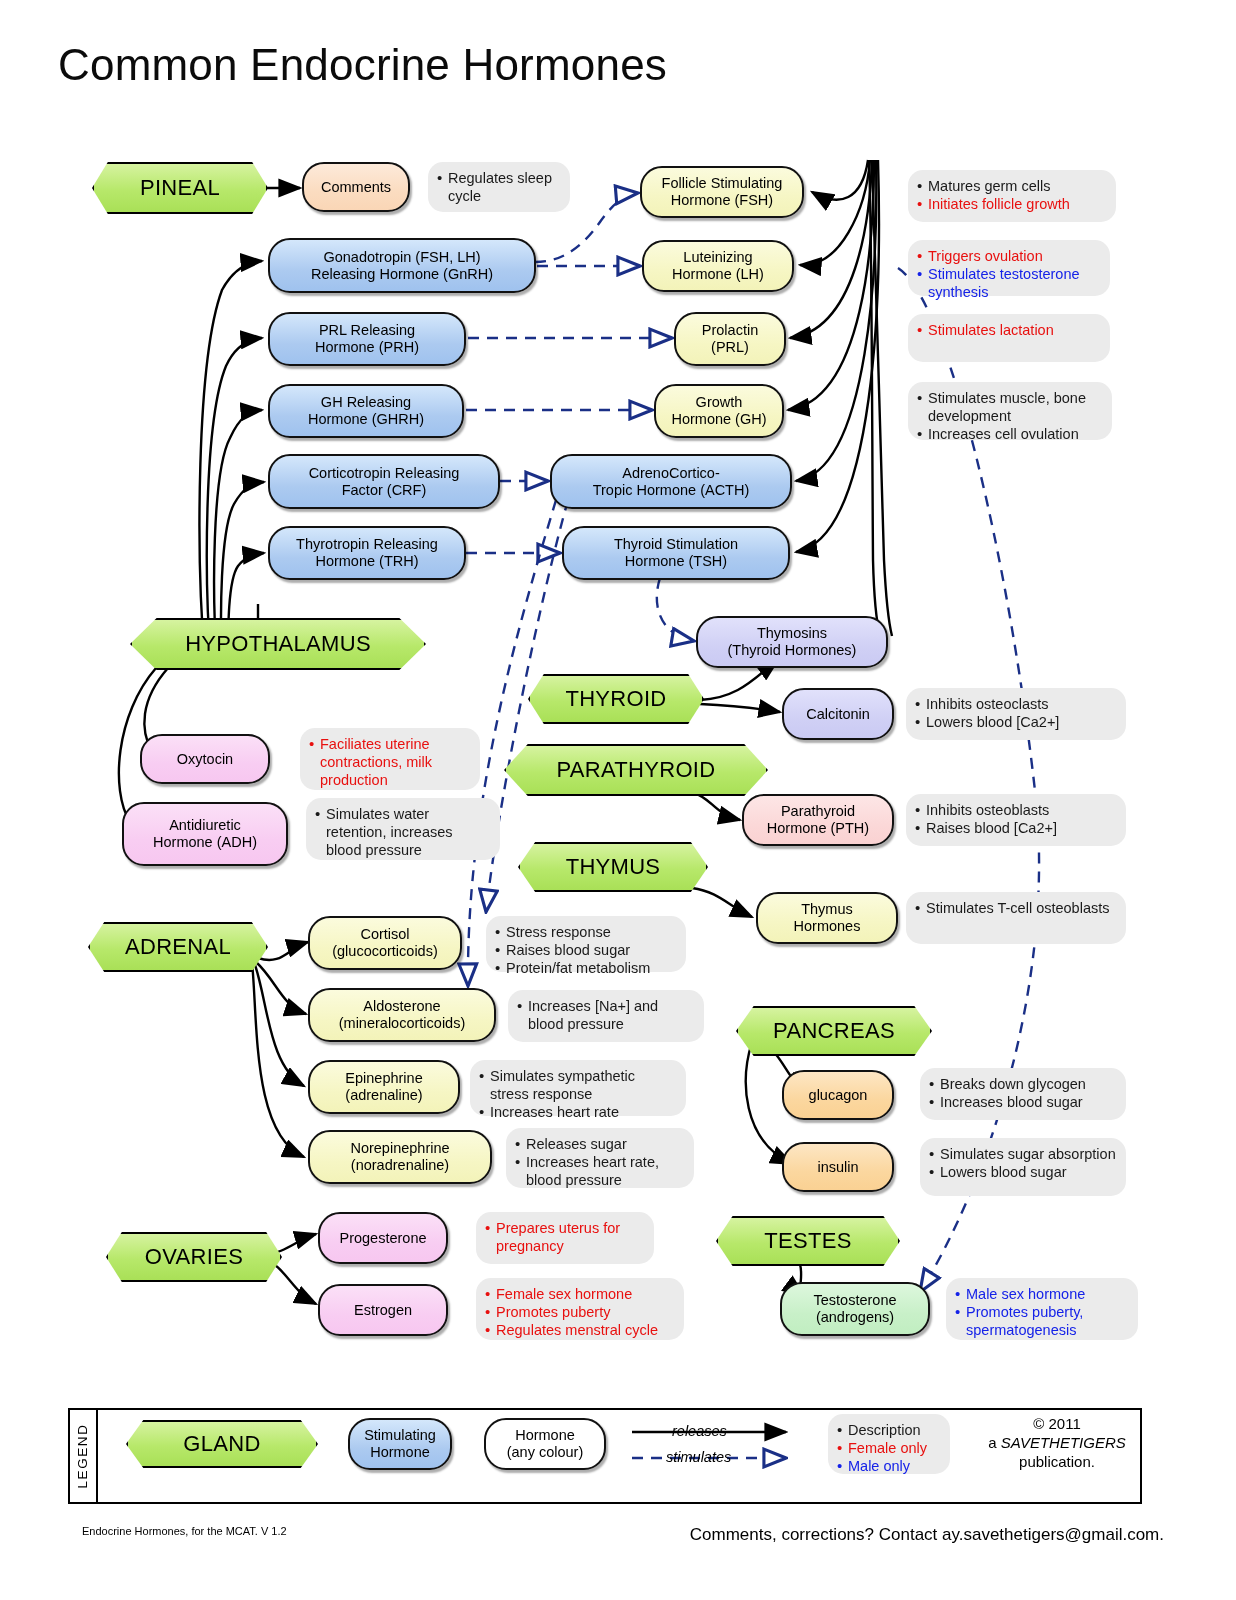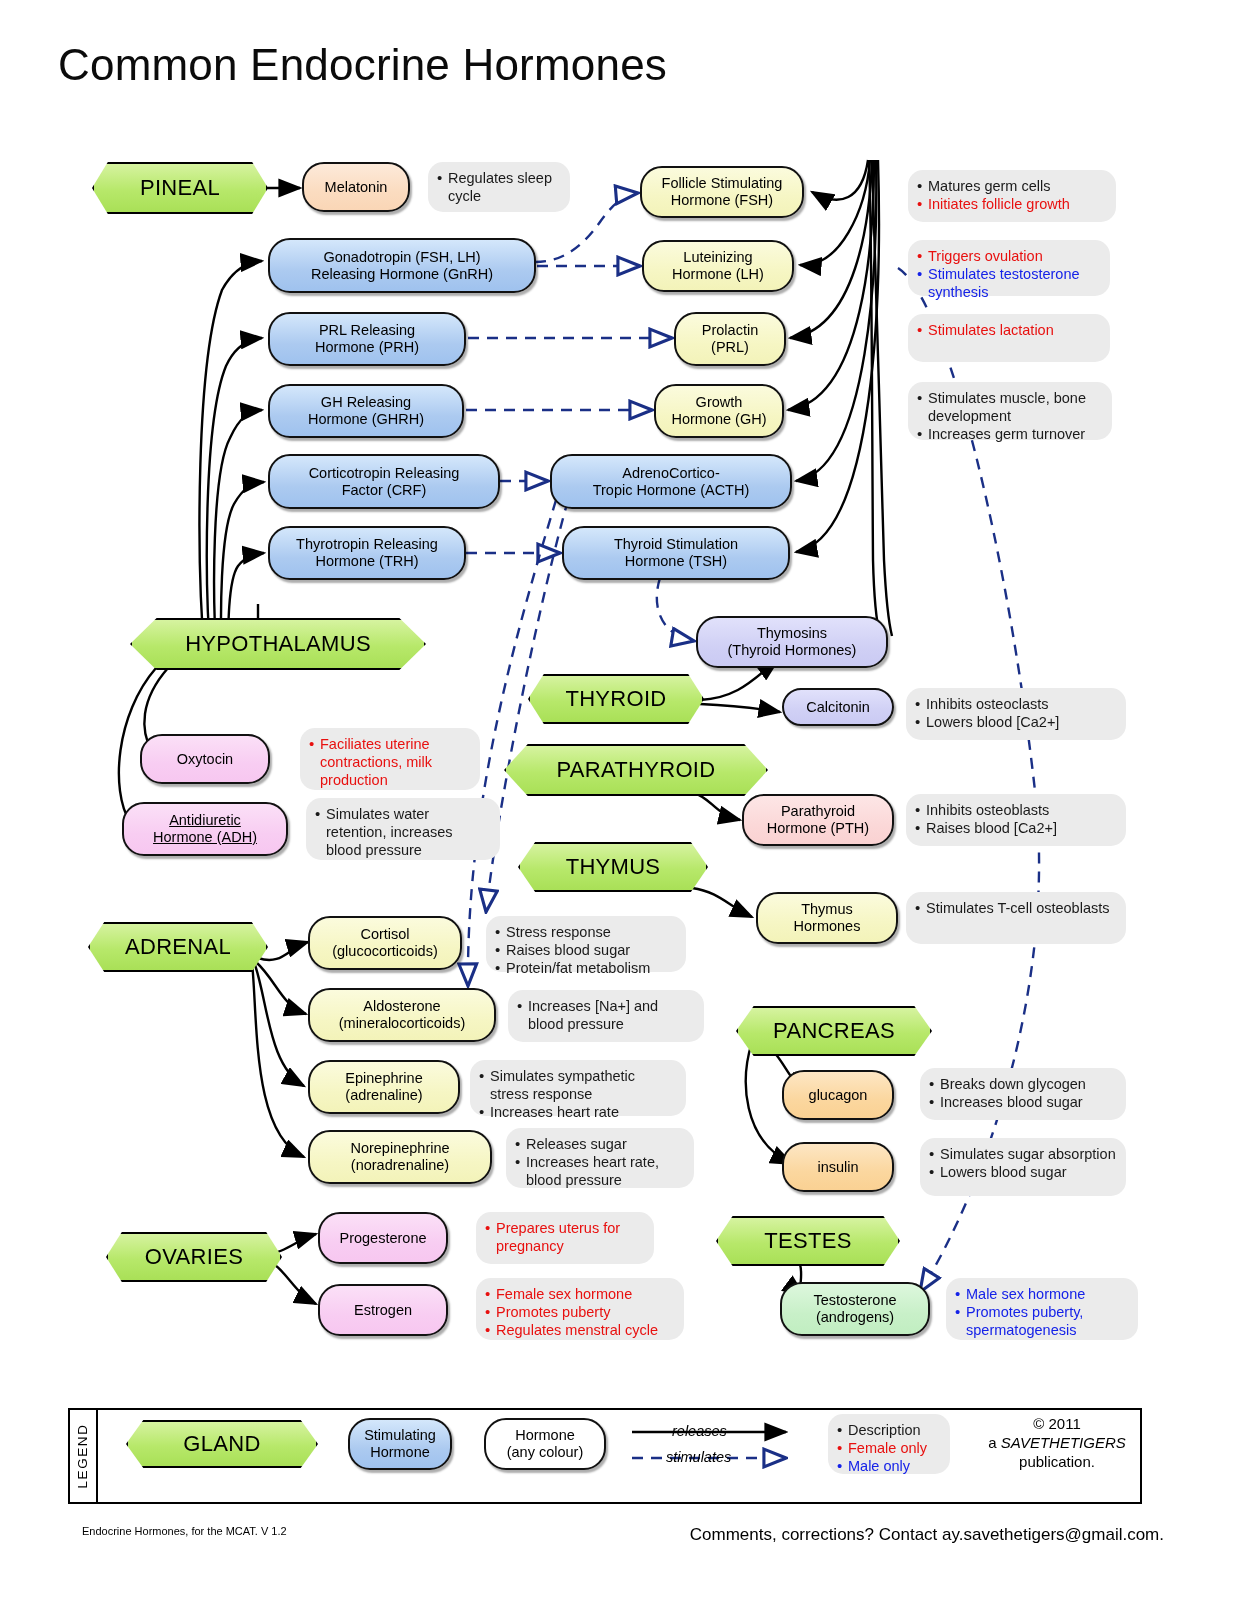--- a/index.html
+++ b/index.html
@@ -143,40 +143,40 @@
   <div class="node gland" style="left:92px;top:162px;width:176px;height:52px;">PINEAL</div>
   <div class="node gland" style="left:130px;top:618px;width:296px;height:52px;">HYPOTHALAMUS</div>
   <div class="node gland" style="left:528px;top:674px;width:176px;height:50px;">THYROID</div>
   <div class="node gland" style="left:504px;top:744px;width:264px;height:52px;">PARATHYROID</div>
   <div class="node gland" style="left:518px;top:842px;width:190px;height:50px;">THYMUS</div>
   <div class="node gland" style="left:88px;top:922px;width:180px;height:50px;">ADRENAL</div>
   <div class="node gland" style="left:736px;top:1006px;width:196px;height:50px;">PANCREAS</div>
   <div class="node gland" style="left:106px;top:1232px;width:176px;height:50px;">OVARIES</div>
   <div class="node gland" style="left:716px;top:1216px;width:184px;height:50px;">TESTES</div>
 
-  <div class="node pill peach" style="left:302px;top:162px;width:108px;height:50px;">Melatonin</div>
+  <div class="node pill peach" style="left:302px;top:162px;width:108px;height:50px;">Comments</div>
 
   <div class="node pill blue" style="left:268px;top:238px;width:268px;height:55px;">Gonadotropin (FSH, LH)<br>Releasing Hormone (GnRH)</div>
   <div class="node pill blue" style="left:268px;top:312px;width:198px;height:54px;">PRL Releasing<br>Hormone (PRH)</div>
   <div class="node pill blue" style="left:268px;top:384px;width:196px;height:54px;">GH Releasing<br>Hormone (GHRH)</div>
   <div class="node pill blue" style="left:268px;top:454px;width:232px;height:55px;">Corticotropin Releasing<br>Factor (CRF)</div>
   <div class="node pill blue" style="left:268px;top:526px;width:198px;height:54px;">Thyrotropin Releasing<br>Hormone (TRH)</div>
 
   <div class="node pill yellow" style="left:640px;top:166px;width:164px;height:52px;">Follicle Stimulating<br>Hormone (FSH)</div>
   <div class="node pill yellow" style="left:642px;top:240px;width:152px;height:52px;">Luteinizing<br>Hormone (LH)</div>
   <div class="node pill yellow" style="left:674px;top:312px;width:112px;height:54px;">Prolactin<br>(PRL)</div>
   <div class="node pill yellow" style="left:654px;top:384px;width:130px;height:54px;">Growth<br>Hormone (GH)</div>
   <div class="node pill blue" style="left:550px;top:454px;width:242px;height:55px;">AdrenoCortico-<br>Tropic Hormone (ACTH)</div>
   <div class="node pill blue" style="left:562px;top:526px;width:228px;height:54px;">Thyroid Stimulation<br>Hormone (TSH)</div>
 
   <div class="node pill pink" style="left:140px;top:734px;width:130px;height:50px;">Oxytocin</div>
-  <div class="node pill pink" style="left:122px;top:802px;width:166px;height:54px;text-decoration:underline;">Antidiuretic<br>Hormone (ADH)</div>
+  <div class="node pill pink" style="left:122px;top:802px;width:166px;height:64px;">Antidiuretic<br>Hormone (ADH)</div>
 
   <div class="node pill lav" style="left:696px;top:616px;width:192px;height:52px;">Thymosins<br>(Thyroid Hormones)</div>
-  <div class="node pill lav" style="left:782px;top:688px;width:112px;height:38px;">Calcitonin</div>
+  <div class="node pill lav" style="left:782px;top:688px;width:112px;height:52px;">Calcitonin</div>
   <div class="node pill rose" style="left:742px;top:794px;width:152px;height:52px;">Parathyroid<br>Hormone (PTH)</div>
   <div class="node pill yellow" style="left:756px;top:892px;width:142px;height:52px;">Thymus<br>Hormones</div>
 
   <div class="node pill yellow" style="left:308px;top:916px;width:154px;height:54px;">Cortisol<br>(glucocorticoids)</div>
   <div class="node pill yellow" style="left:308px;top:988px;width:188px;height:54px;">Aldosterone<br>(mineralocorticoids)</div>
   <div class="node pill yellow" style="left:308px;top:1060px;width:152px;height:54px;">Epinephrine<br>(adrenaline)</div>
   <div class="node pill yellow" style="left:308px;top:1130px;width:184px;height:54px;">Norepinephrine<br>(noradrenaline)</div>
 
   <div class="node pill orange" style="left:782px;top:1070px;width:112px;height:50px;">glucagon</div>
   <div class="node pill orange" style="left:782px;top:1142px;width:112px;height:50px;">insulin</div>
@@ -200,21 +200,21 @@
       </ul>
     </div>
   <div class="desc" style="left:908px;top:314px;width:202px;height:48px;">
       <ul>
         <li class="red">Stimulates lactation</li>
       </ul>
     </div>
   <div class="desc" style="left:908px;top:382px;width:204px;height:58px;">
       <ul>
         <li>Stimulates muscle, bone development</li>
-        <li>Increases germ turnover</li>
+        <li>Increases cell ovulation</li>
       </ul>
     </div>
 
   <div class="desc" style="left:906px;top:688px;width:220px;height:52px;">
       <ul>
         <li>Inhibits osteoclasts</li>
         <li>Lowers blood [Ca2+]</li>
       </ul>
     </div>
   <div class="desc" style="left:906px;top:794px;width:220px;height:52px;">

